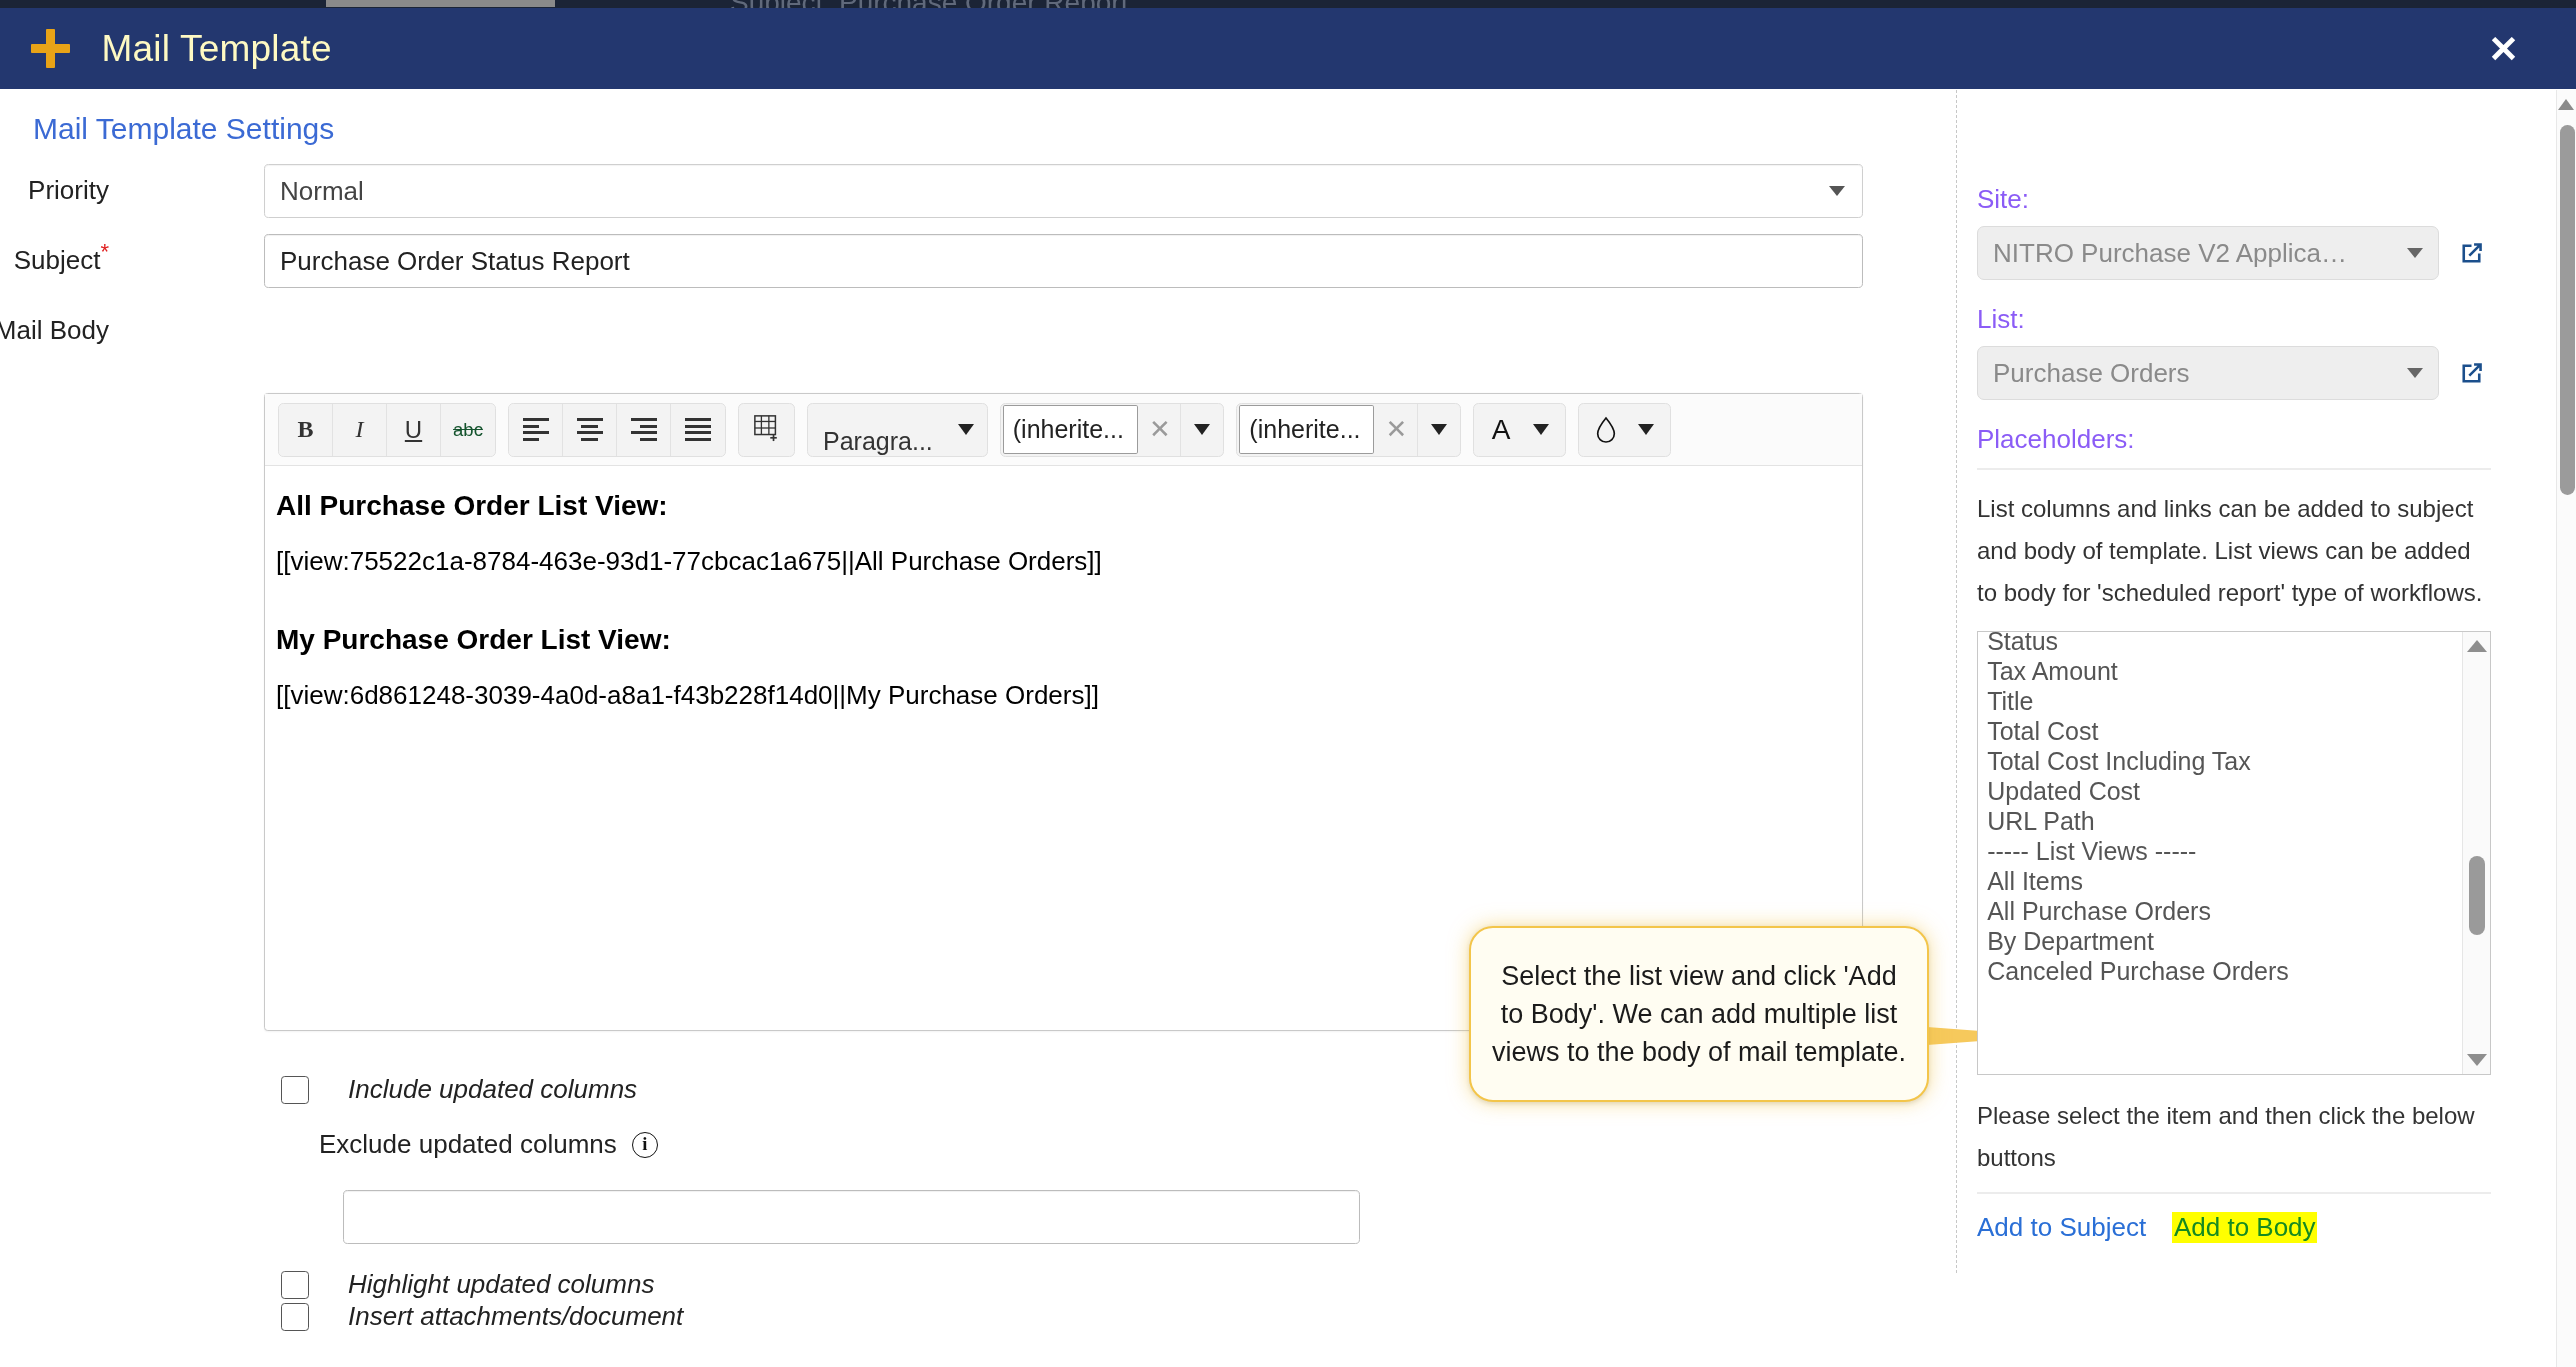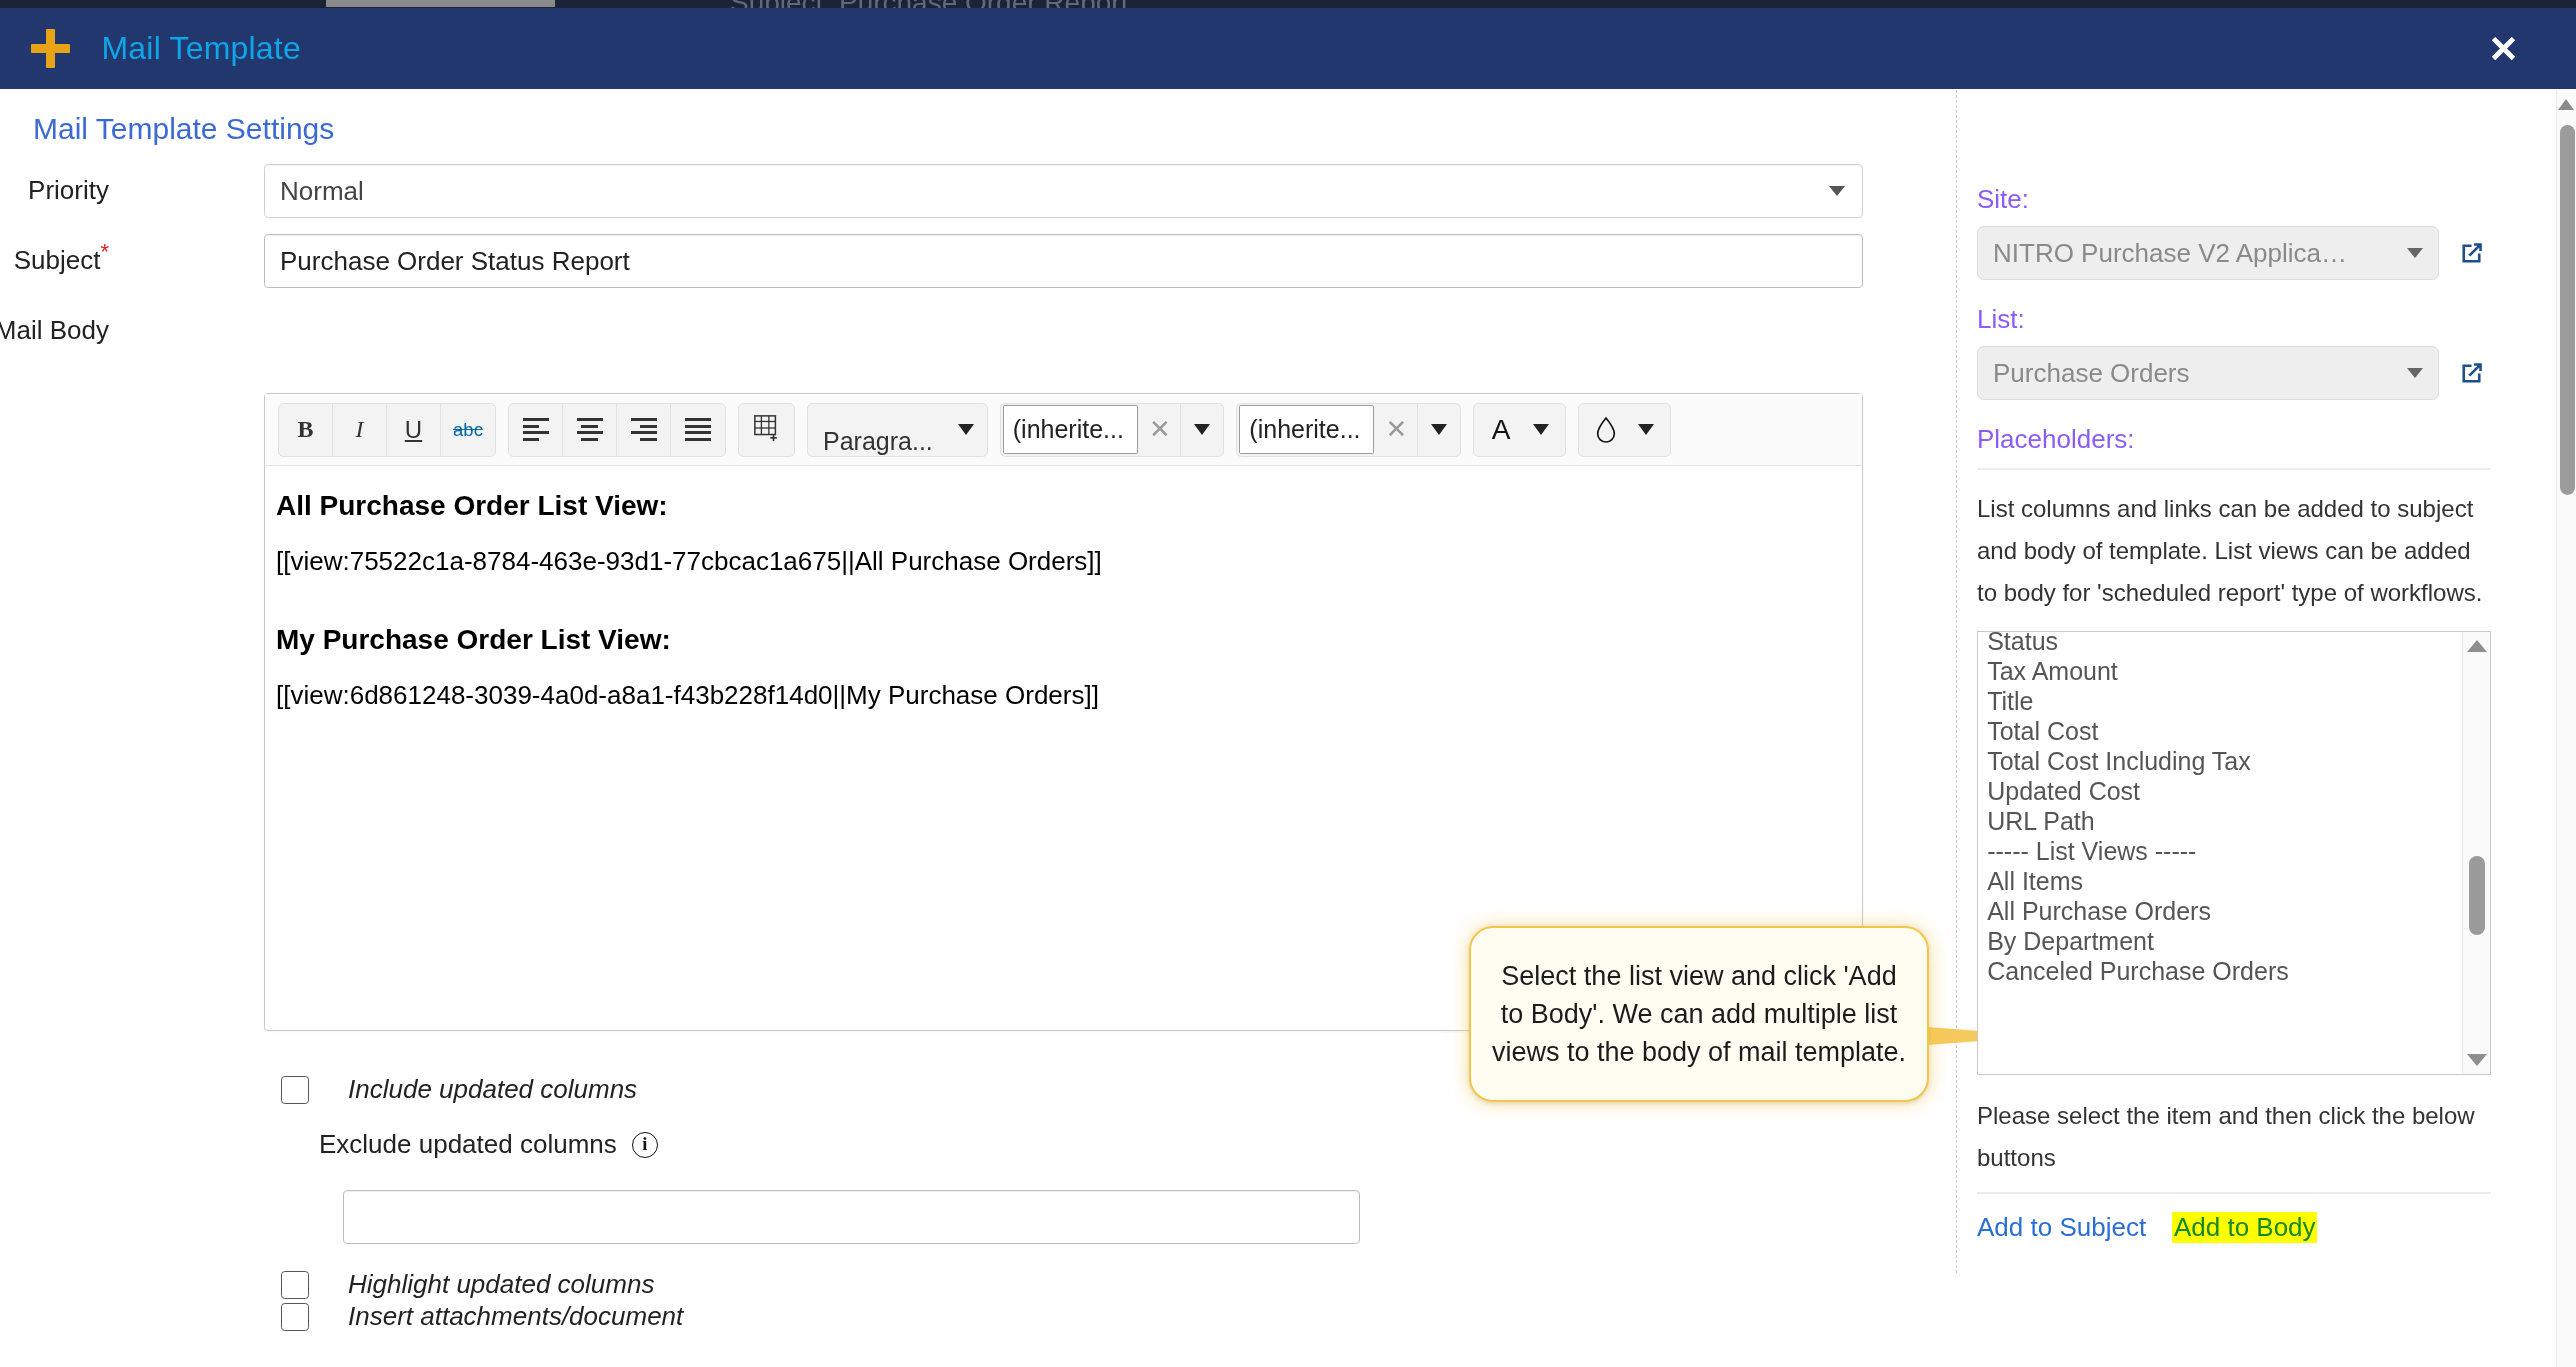--- a/index.html
+++ b/index.html
@@ -35,21 +35,21 @@
   }
   .plus-icon {
     margin-left: 30.5px; width: 41px; height: 41px; position: relative; flex: none;
   }
   .plus-icon:before, .plus-icon:after {
     content: ""; position: absolute; background: #e8a317; border-radius: 0.9px;
   }
   .plus-icon:before { left: 15.7px; top: 0.9px; width: 9.2px; height: 39px; }
   .plus-icon:after  { left: 0.9px; top: 15.7px; width: 39px; height: 9.2px; }
   .title-text {
-    margin-left: 30px; color: #0ea5e9; font-size: 32px; letter-spacing: 0.2px;
+    margin-left: 30px; color: #fef9c3; font-size: 37px; letter-spacing: 0.2px;
   }
   .close-btn {
     position: absolute; right: 57px; top: 50%; transform: translateY(-50%);
     color: #ffffff; font-size: 37px; line-height: 1; font-weight: 600;
     cursor: pointer; user-select: none;
   }
 
   
   .page {
     position: absolute; left: 8px; top: 90px; width: 2560px; height: 1278px;
@@ -103,21 +103,21 @@
     border: 0.9px solid #e0e0e0; }
   .tbtn {
     width: 54px; height: 52px; display: flex; align-items: center; justify-content: center;
     font-size: 24px; color: #333; background: #f3f3f3; border-right: 0.9px solid #e2e2e2;
     cursor: pointer;
   }
   .tbtn:last-child { border-right: none; }
   .tbtn.b { font-weight: 700; font-family: "Liberation Serif", serif; }
   .tbtn.i { font-style: italic; font-family: "Liberation Serif", serif; }
   .tbtn.u { text-decoration: underline; }
-  .tbtn.s { font-size: 18.5px; text-decoration: line-through; color: #0369a1; }
+  .tbtn.s { font-size: 18.5px; text-decoration: line-through; color: #14532d; }
 
   .align-lines { display: flex; flex-direction: column; gap: 3.7px; width: 26px; }
   .align-lines span { height: 2.8px; background: #333; display: block; }
 
   .single-group { background: #f3f3f3; border: 0.9px solid #e0e0e0; border-radius: 5.5px;
     width: 57px; height: 54px; display: flex; align-items: center; justify-content: center; cursor: pointer;}
 
   .combo {
     display: flex; align-items: flex-end; background: #f3f3f3; border: 0.9px solid #e0e0e0;
     border-radius: 5.5px; height: 54px; cursor: pointer;

